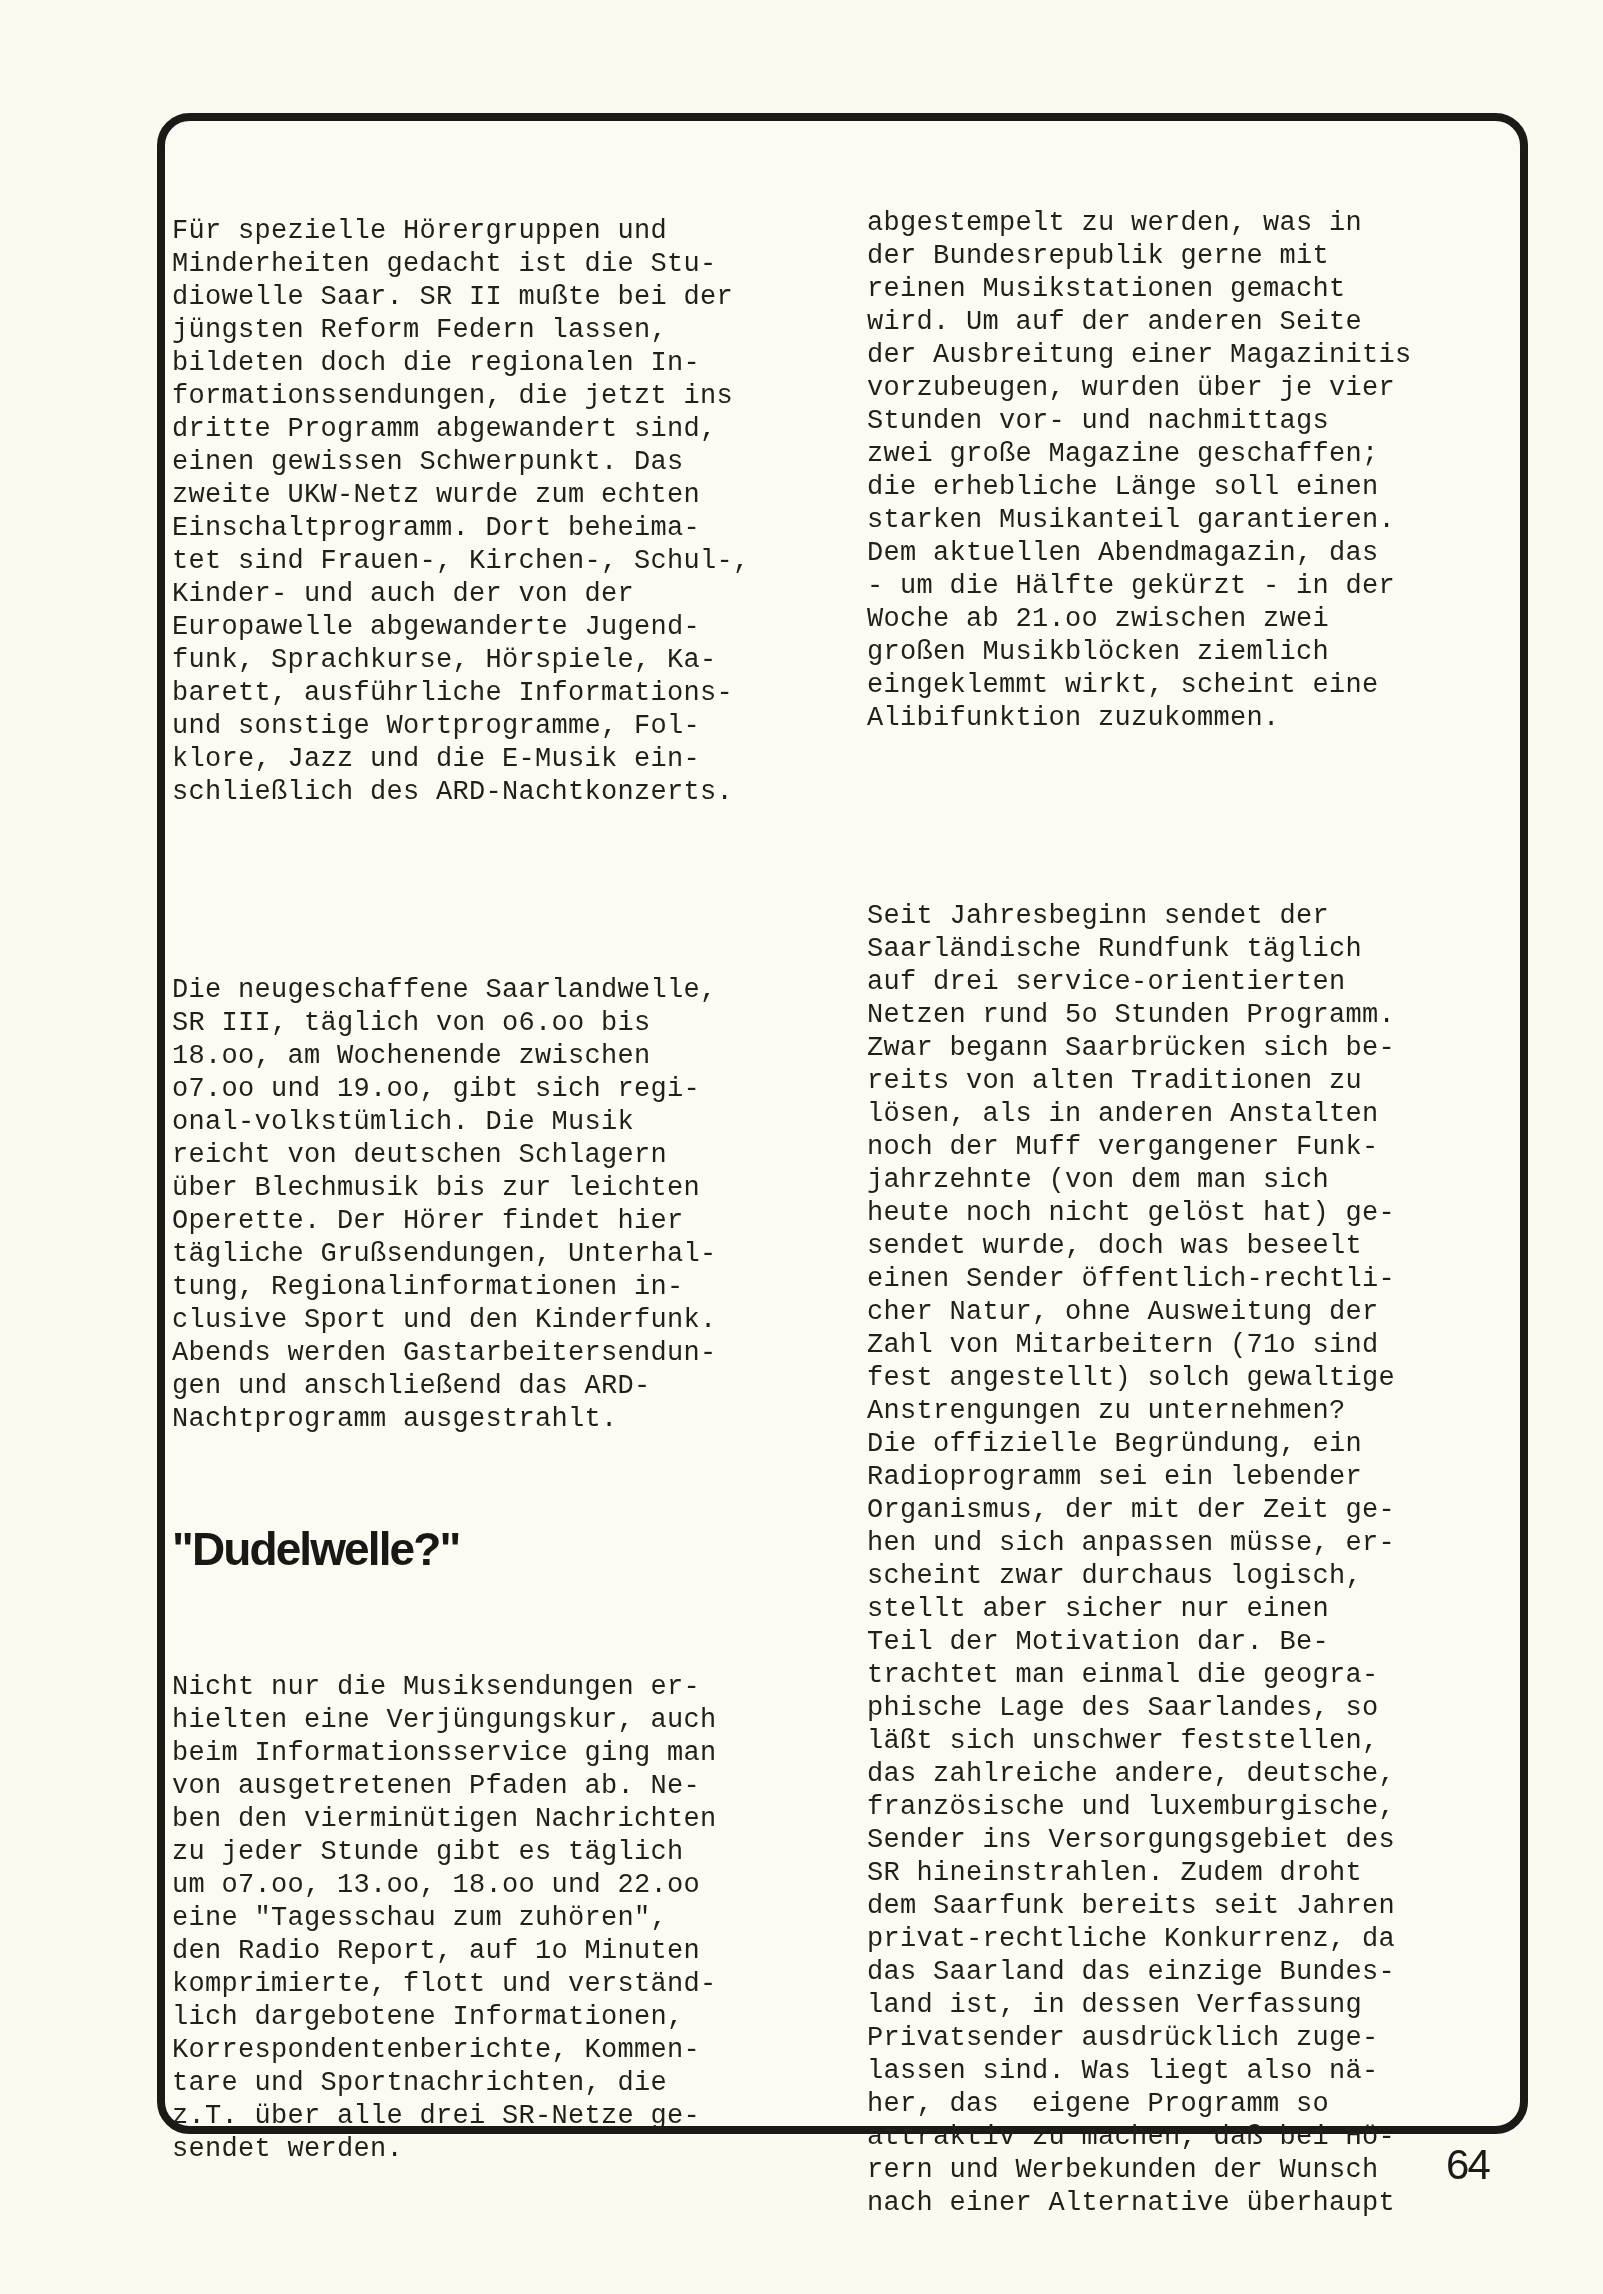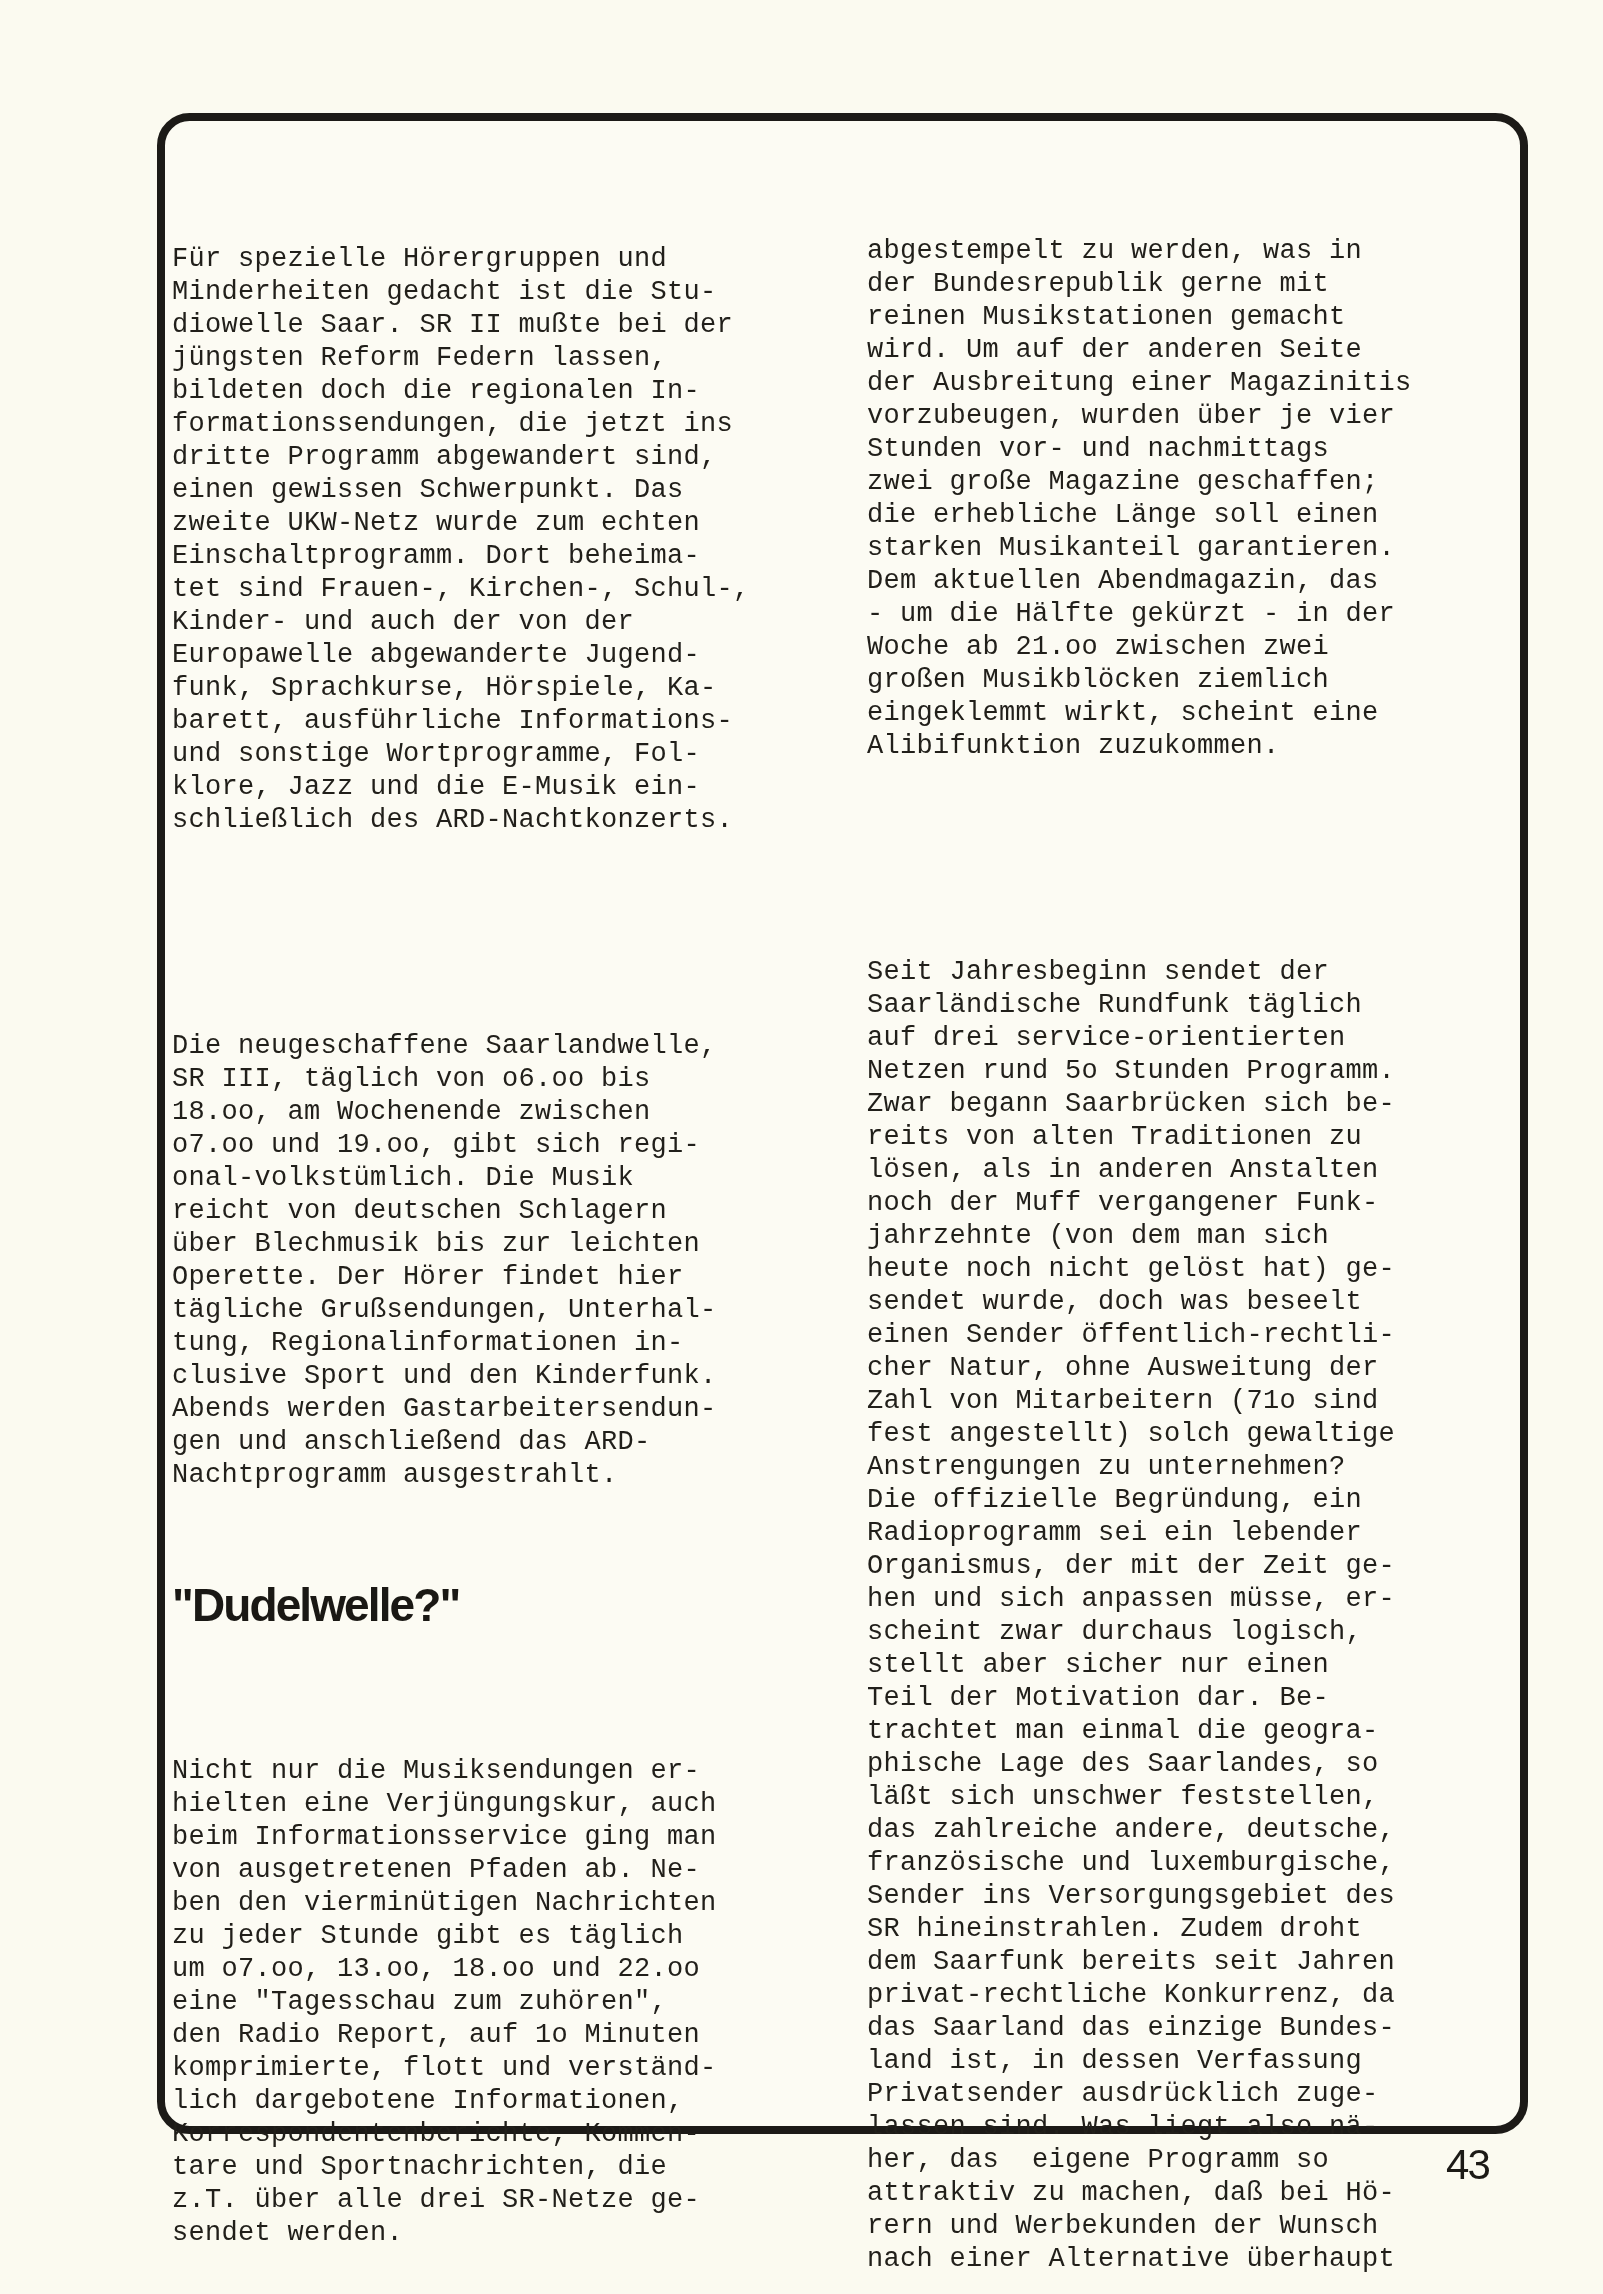--- a/index.html
+++ b/index.html
@@ -15,21 +15,21 @@
   }
   .col {
     position:absolute; top:0;
     font-family:"Liberation Mono", "DejaVu Sans Mono", monospace;
     font-size:27px; line-height:33px; letter-spacing:0.3px;
     white-space:pre; color:#211f1a;
   }
   .col-left { left:172px; top:149px; }
   .col-right { left:867px; top:141px; }
   .line { display:block; height:33px; }
-  .para { display:block;margin-top:28px; }
+  .para { display:block; }
   .gap { display:block; height:32.5px; }
   .headline {
     display:block; height:84px; padding-top:19px;
     font-family:"Liberation Sans", "DejaVu Sans", sans-serif;
     font-weight:bold; font-size:46px; letter-spacing:-1.9px; line-height:57px;
     color:#1a1814; white-space:pre;
   }
   .page-number {
     position:absolute; left:1446px; top:2141px;
     font-family:"Liberation Sans", "DejaVu Sans", sans-serif;
@@ -58,14 +58,14 @@
   <div class="gap"></div>
   <div class="para" id="rp1"><span class="line">Seit Jahresbeginn sendet der</span><span class="line">Saarländische Rundfunk täglich</span><span class="line">auf drei service-orientierten</span><span class="line">Netzen rund 5o Stunden Programm.</span><span class="line">Zwar begann Saarbrücken sich be-</span><span class="line">reits von alten Traditionen zu</span><span class="line">lösen, als in anderen Anstalten</span><span class="line">noch der Muff vergangener Funk-</span><span class="line">jahrzehnte (von dem man sich</span><span class="line">heute noch nicht gelöst hat) ge-</span><span class="line">sendet wurde, doch was beseelt</span><span class="line">einen Sender öffentlich-rechtli-</span><span class="line">cher Natur, ohne Ausweitung der</span><span class="line">Zahl von Mitarbeitern (71o sind</span><span class="line">fest angestellt) solch gewaltige</span><span class="line">Anstrengungen zu unternehmen?</span><span class="line">Die offizielle Begründung, ein</span><span class="line">Radioprogramm sei ein lebender</span><span class="line">Organismus, der mit der Zeit ge-</span><span class="line">hen und sich anpassen müsse, er-</span><span class="line">scheint zwar durchaus logisch,</span><span class="line">stellt aber sicher nur einen</span><span class="line">Teil der Motivation dar. Be-</span><span class="line">trachtet man einmal die geogra-</span><span class="line">phische Lage des Saarlandes, so</span><span class="line">läßt sich unschwer feststellen,</span><span class="line">das zahlreiche andere, deutsche,</span><span class="line">französische und luxemburgische,</span><span class="line">Sender ins Versorgungsgebiet des</span><span class="line">SR hineinstrahlen. Zudem droht</span><span class="line">dem Saarfunk bereits seit Jahren</span><span class="line">privat-rechtliche Konkurrenz, da</span><span class="line">das Saarland das einzige Bundes-</span><span class="line">land ist, in dessen Verfassung</span><span class="line">Privatsender ausdrücklich zuge-</span><span class="line">lassen sind. Was liegt also nä-</span><span class="line">her, das  eigene Programm so</span><span class="line">attraktiv zu machen, daß bei Hö-</span><span class="line">rern und Werbekunden der Wunsch</span><span class="line">nach einer Alternative überhaupt</span></div>
   <div class="line last-line">
     
     <span class="end">
       
     </span>
   </div>
 </div>
 
-<div class="page-number">43</div>
+<div class="page-number">64</div>
 
 
 </body></html>

